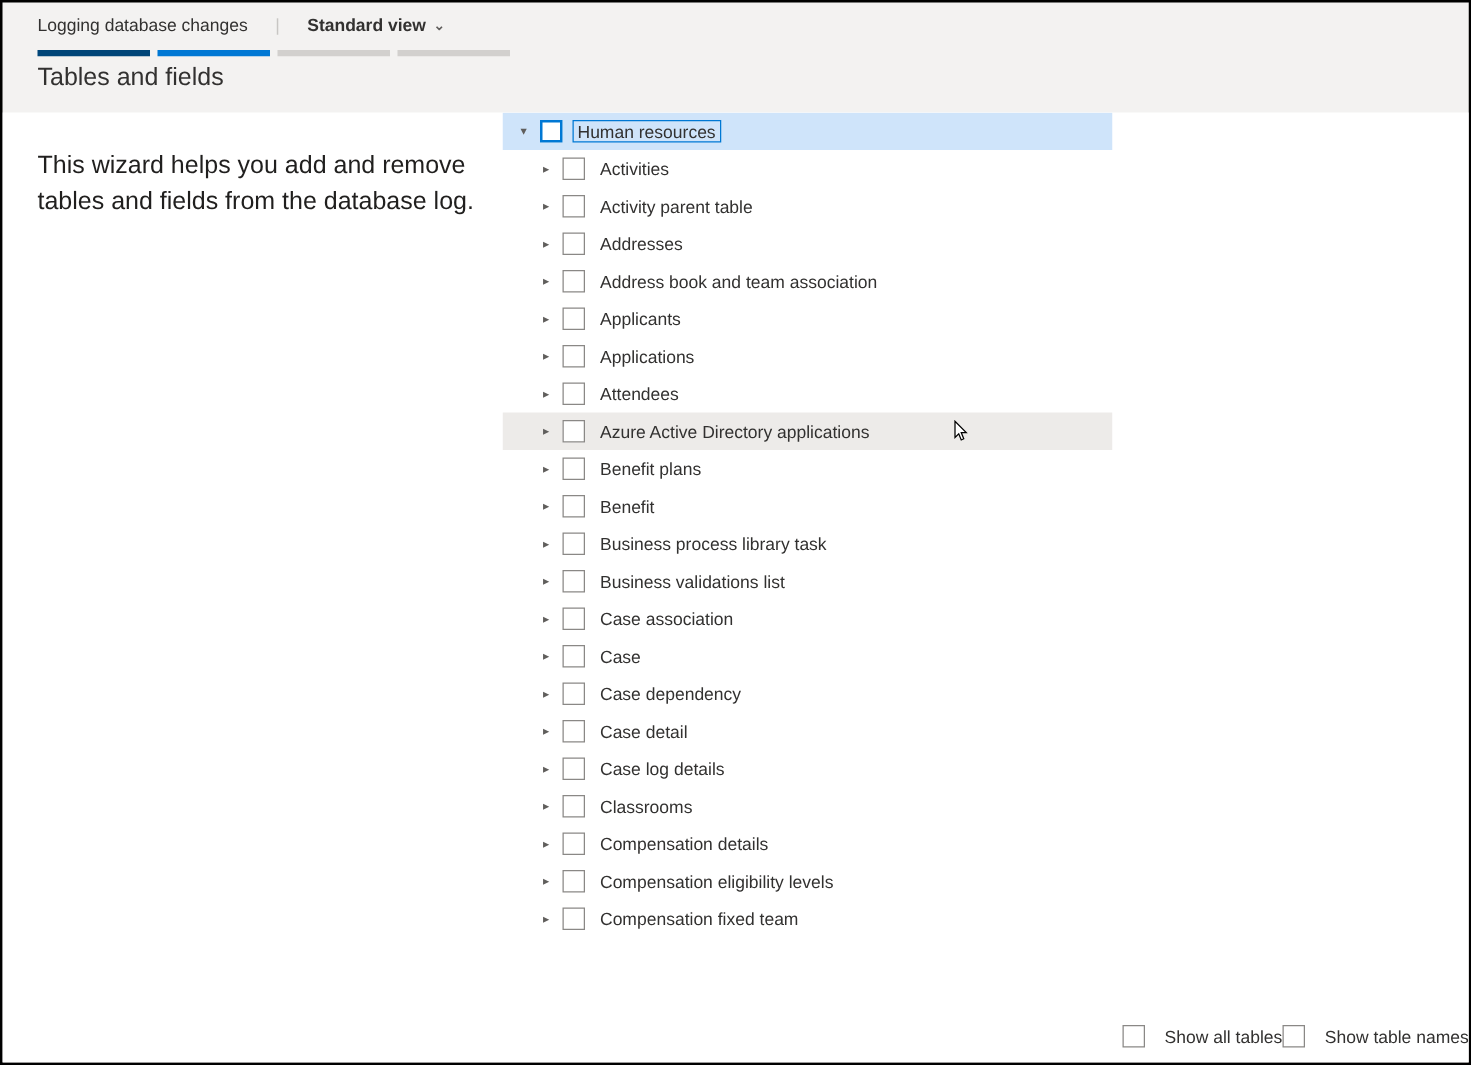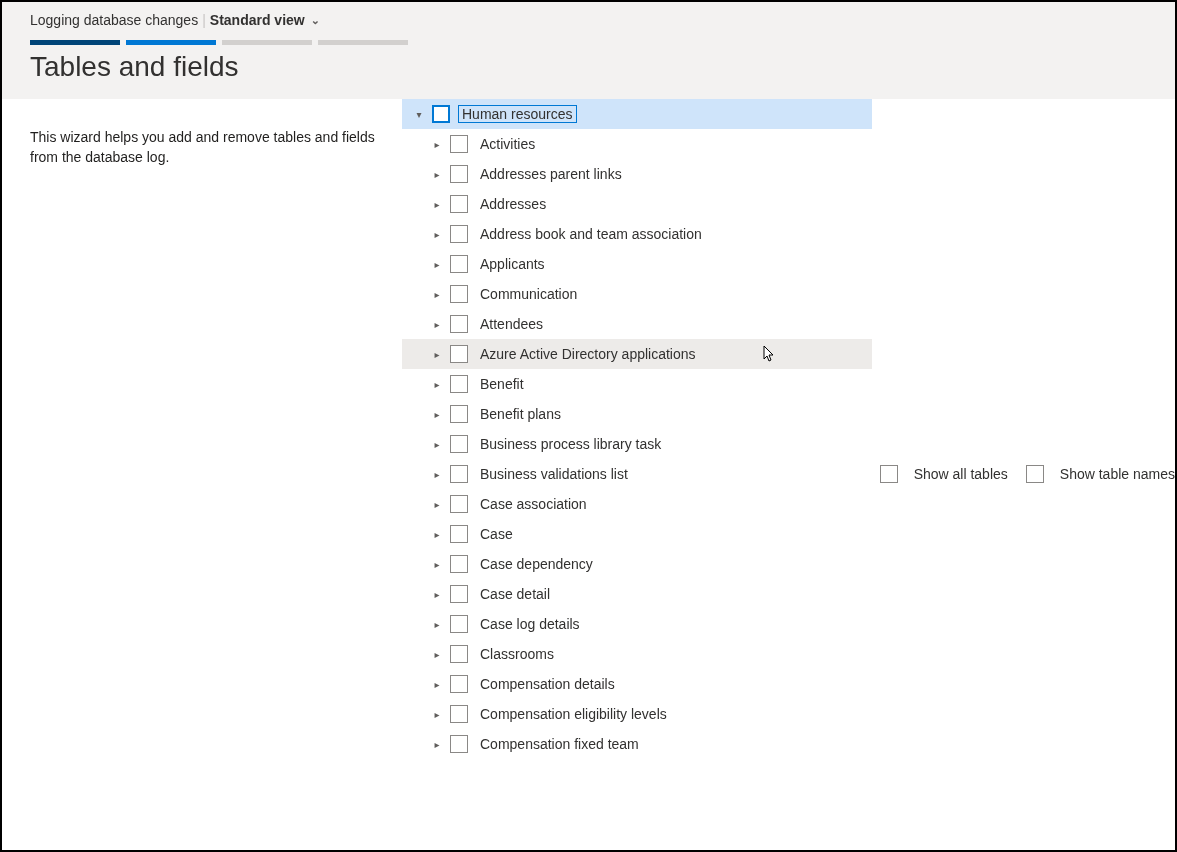--- a/index.html
+++ b/index.html
@@ -17,21 +17,21 @@
     background: #f3f2f1;
     display: flex;
     flex-direction: column;
     overflow: hidden;
   }
   
   .topbar {
     display: flex;
     align-items: flex-end;
     padding: 10px 28px 8px 28px;
-    gap: 4px;
+    gap: 22px;
     color: #323130;
   }
   .topbar .crumb { font-size: 14px; }
   .topbar .divider { color: #c8c6c4; }
   .topbar .view {
     display: inline-flex; align-items: center; gap: 6px;
     cursor: pointer;
     font-weight: bold;
   }
   .topbar .chev { font-size: 11px; color: #605e5c; }
@@ -42,37 +42,37 @@
     padding: 4px 28px 0 28px;
   }
   .progress .seg {
     height: 5px; width: 90px;
     background: #d2d0ce;
   }
   .progress .seg.done { background: #004578; }
   .progress .seg.active { background: #0078d4; }
   .heading {
     padding: 6px 28px 16px 28px;
-    font-size: 28px;
+    font-size: 20px;
     font-weight: 400;
   }
   
   .content {
     flex: 1;
     margin: 0 0 0 0;
     background: #fff;
     display: flex;
     overflow: hidden;
   }
   .left {
     width: 400px;
     padding: 28px 10px 10px 28px;
   }
   .intro {
-    font-size: 14px;
+    font-size: 20px;
     font-weight: 400;
     line-height: 1.45;
     color: #201f1e;
   }
   .right {
     flex: 1;
     display: flex;
     flex-direction: row;
   }
   .tree {
@@ -123,22 +123,21 @@
     position: absolute;
     left: 360px;
     top: 6px;
     width: 14px; height: 18px;
     pointer-events: none;
   }
   .cursor svg { width: 14px; height: 18px; }
   
   .options {
     display: flex;
-    gap: 18px;
-    align-items: center;
+    align-items: flex-end;
     padding: 10px 0 12px 8px;
     font-size: 14px;
   }
   .opt { display: inline-flex; align-items: center; gap: 8px; cursor: pointer; }
   .opt .cb { width: 18px; height: 18px; }
 </style>
 </head>
 <body>
 
 <div class="frame">
@@ -174,64 +173,64 @@
             <span class="tree-label">Human resources</span>
           </div>
           <div class="tree-row level-1">
             <span class="expander collapsed"></span>
             <span class="cb"></span>
             <span class="tree-label">Activities</span>
           </div>
           <div class="tree-row level-1">
             <span class="expander collapsed"></span>
             <span class="cb"></span>
-            <span class="tree-label">Addresses parent links</span>
+            <span class="tree-label">Activity parent table</span>
           </div>
           <div class="tree-row level-1">
             <span class="expander collapsed"></span>
             <span class="cb"></span>
             <span class="tree-label">Addresses</span>
           </div>
           <div class="tree-row level-1">
             <span class="expander collapsed"></span>
             <span class="cb"></span>
             <span class="tree-label">Address book and team association</span>
           </div>
           <div class="tree-row level-1">
             <span class="expander collapsed"></span>
             <span class="cb"></span>
             <span class="tree-label">Applicants</span>
           </div>
           <div class="tree-row level-1">
             <span class="expander collapsed"></span>
             <span class="cb"></span>
-            <span class="tree-label">Communication</span>
+            <span class="tree-label">Applications</span>
           </div>
           <div class="tree-row level-1">
             <span class="expander collapsed"></span>
             <span class="cb"></span>
             <span class="tree-label">Attendees</span>
           </div>
           <div class="tree-row level-1 hovered">
             <span class="expander collapsed"></span>
             <span class="cb"></span>
             <span class="tree-label">Azure Active Directory applications</span>
             <span class="cursor"><svg viewBox="0 0 12 18">
                 <path d="M1 1 L1 14 L4 11 L6 16 L8 15 L6 10 L10 10 Z" fill="#fff" stroke="#000" stroke-width="1"></path>
               </svg></span>
           </div>
           <div class="tree-row level-1">
             <span class="expander collapsed"></span>
             <span class="cb"></span>
+            <span class="tree-label">Benefit plans</span>
+          </div>
+          <div class="tree-row level-1">
+            <span class="expander collapsed"></span>
+            <span class="cb"></span>
             <span class="tree-label">Benefit</span>
-          </div>
-          <div class="tree-row level-1">
-            <span class="expander collapsed"></span>
-            <span class="cb"></span>
-            <span class="tree-label">Benefit plans</span>
           </div>
           <div class="tree-row level-1">
             <span class="expander collapsed"></span>
             <span class="cb"></span>
             <span class="tree-label">Business process library task</span>
           </div>
           <div class="tree-row level-1">
             <span class="expander collapsed"></span>
             <span class="cb"></span>
             <span class="tree-label">Business validations list</span>

